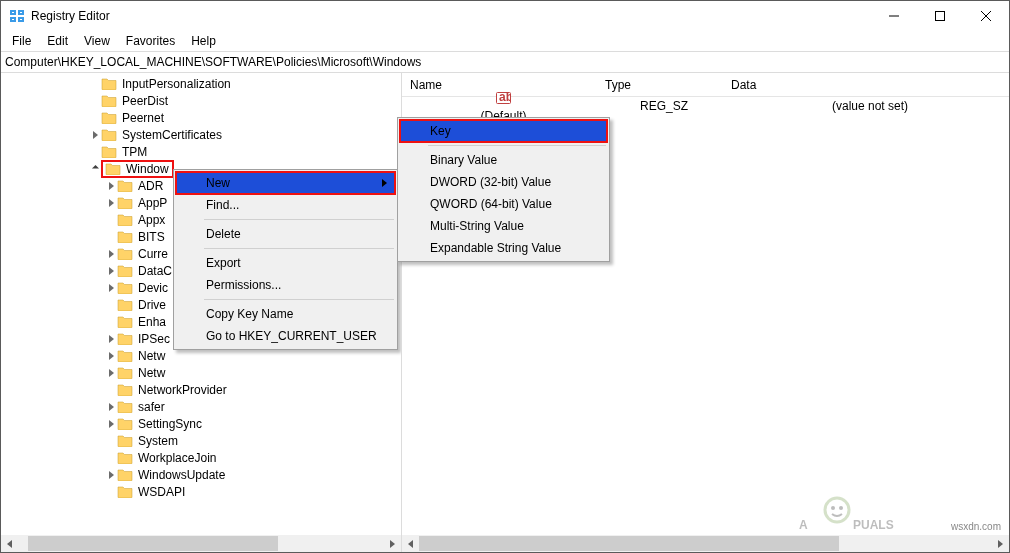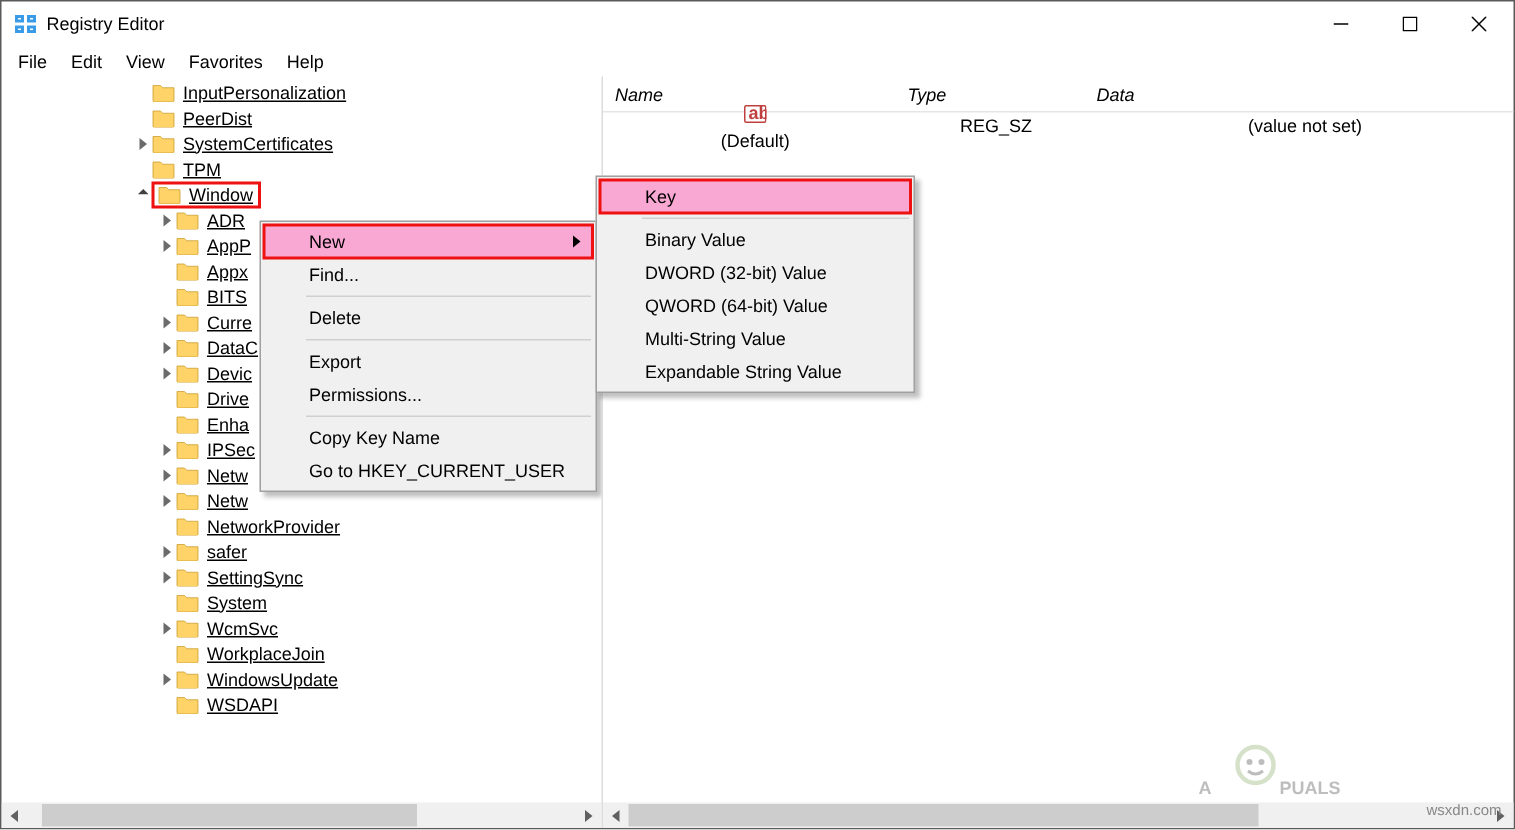--- a/index.html
+++ b/index.html
@@ -16,73 +16,73 @@
 
 
 .menubar { height: 20px; display: flex; align-items: center; padding-left: 4px; gap: 2px; }
 .menubar .menuitem { padding: 2px 7px; }
 
 
 .addressbar { height: 22px; border-top: 1px solid #dcdcdc; border-bottom: 1px solid #dcdcdc; display: flex; align-items: center; padding-left: 4px; background: #fff; }
 
 
 .main { flex: 1; display: flex; min-height: 0; }
-.treepane { width: 401px; border-right: 1px solid #dcdcdc; overflow: hidden; position: relative; text-decoration: underline; }
+.treepane { width: 401px; border-right: 1px solid #dcdcdc; overflow: hidden; position: relative; }
 .listpane { flex: 1; display: flex; flex-direction: column; position: relative; }
 
 
 .tree { padding-top: 2px; }
 .tree-row { display: flex; align-items: center; height: 17px; white-space: nowrap; }
 .tree-row .expander { width: 12px; height: 12px; display: inline-flex; align-items: center; justify-content: center; margin-right: 0; }
 .tree-row .indent { display: inline-block; }
 .tree-row .folder-icon { width: 16px; height: 13px; margin-right: 4px; }
 .tree-row .label { padding: 0 1px; }
 .tree-row.selected .labelbox { border: 2px solid #e11; padding: 0 2px; background: #fff; line-height: 14px; }
 .tree-row .labelbox { display: inline-flex; align-items: center; }
 
 
 .folder-svg { fill: #ffd368; stroke: #c79a2a; stroke-width: .5; }
 
 
 .tri-closed { width: 0; height: 0; border-top: 4px solid transparent; border-bottom: 4px solid transparent; border-left: 5px solid #6b6b6b; }
 .tri-open { width: 0; height: 0; border-left: 5px solid transparent; border-top: 5px solid #404040; transform: rotate(-45deg); }
 
 
-.list-header { height: 24px; display: flex; align-items: center; border-bottom: 1px solid #e5e5e5; font-style: italic; }
+.list-header { height: 24px; display: flex; align-items: center; border-bottom: 1px solid #e5e5e5; }
 .list-header .col { padding-left: 8px; color: #000; }
 .col-name { width: 195px; }
 .col-type { width: 126px; }
 .col-data { flex: 1; }
 
 
 .list-body { flex: 1; }
 .list-row { height: 18px; display: flex; align-items: center; }
 .list-row .cell { padding-left: 8px; display: flex; align-items: center; gap: 4px; flex-direction: column; }
 .reg-sz-icon { width: 15px; height: 15px; }
 
 
 .context-menu { position: absolute; background: #f0f0f0; border: 1px solid #a0a0a0; box-shadow: 3px 3px 3px rgba(0,0,0,.25); padding: 2px; z-index: 10; }
 .context-menu .cm-item { height: 22px; display: flex; align-items: center; padding-left: 30px; padding-right: 18px; position: relative; }
-.context-menu .cm-item.highlight { background: #f9a8d4; }
+.context-menu .cm-item.highlight { background: #1d4ed8; }
 .context-menu .cm-item.highlight.boxed { outline: 2px solid #e11; outline-offset: -1px; }
 .context-menu .cm-sep { height: 1px; background: #d0d0d0; margin: 3px 1px 3px 28px; }
 .context-menu .cm-arrow { position: absolute; right: 8px; width: 0; height: 0; border-top: 4px solid transparent; border-bottom: 4px solid transparent; border-left: 5px solid #000; }
 
 #menu1 { left: 172px; top: 96px; width: 225px; }
 #menu2 { left: 397px; top: 117px; width: 213px; }
 
 
 .hscroll { position: absolute; bottom: 0; left: 0; right: 0; height: 17px; background: #f0f0f0; display: flex; align-items: center; }
 .hscroll .arrow { width: 17px; height: 17px; display: flex; align-items: center; justify-content: center; }
 .hscroll .track { flex: 1; height: 17px; position: relative; }
 .hscroll .thumb { position: absolute; height: 15px; top: 1px; background: #cdcdcd; }
 .treepane .thumb { left: 10px; width: 250px; }
 .listpane .thumb { left: 0; width: 420px; }
 
-.watermark { position: absolute; right: 8px; bottom: 6px; font-size: 10px; color: #888; z-index: 2; }
+.watermark { position: absolute; right: 8px; bottom: 20px; font-size: 10px; color: #888; z-index: 2; }
 .appuals-logo { position: absolute; right: 40px; bottom: 10px; opacity: .35; z-index: 1; }
 </style>
 </head>
 <body>
 
 <div class="window">
 
   <div class="titlebar">
     <span class="app-icon">
       <svg width="16" height="16" viewBox="0 0 16 16">
@@ -116,20 +116,23 @@
   </div>
 
   <div class="menubar">
     <span class="menuitem">File</span>
     <span class="menuitem">Edit</span>
     <span class="menuitem">View</span>
     <span class="menuitem">Favorites</span>
     <span class="menuitem">Help</span>
   </div>
 
+  <div class="addressbar">
+    <span>Computer\HKEY_LOCAL_MACHINE\SOFTWARE\Policies\Microsoft\Windows</span>
+  </div>
 
   <div class="main">
 
     <div class="treepane">
       <div class="tree" id="tree">
           <div class="tree-row">
             <span class="indent" style="width: 88px;"></span>
             <span class="expander"></span>
             <span class="labelbox">
               <svg class="folder-icon" viewBox="0 0 16 13">
@@ -143,20 +146,30 @@
             <span class="expander"></span>
             <span class="labelbox">
               <svg class="folder-icon" viewBox="0 0 16 13">
                 <path class="folder-svg" d="M1 2 h5 l1.5 1.5 H15 v8.5 a1 1 0 0 1 -1 1 H2 a1 1 0 0 1 -1 -1 Z"></path>
               </svg>
               <span class="label">PeerDist</span>
             </span>
           </div>
           <div class="tree-row">
             <span class="indent" style="width: 88px;"></span>
+            <span class="expander"></span>
+            <span class="labelbox">
+              <svg class="folder-icon" viewBox="0 0 16 13">
+                <path class="folder-svg" d="M1 2 h5 l1.5 1.5 H15 v8.5 a1 1 0 0 1 -1 1 H2 a1 1 0 0 1 -1 -1 Z"></path>
+              </svg>
+              <span class="label">Peernet</span>
+            </span>
+          </div>
+          <div class="tree-row">
+            <span class="indent" style="width: 88px;"></span>
             <span class="expander">
               <span class="tri-closed"></span>
             </span>
             <span class="labelbox">
               <svg class="folder-icon" viewBox="0 0 16 13">
                 <path class="folder-svg" d="M1 2 h5 l1.5 1.5 H15 v8.5 a1 1 0 0 1 -1 1 H2 a1 1 0 0 1 -1 -1 Z"></path>
               </svg>
               <span class="label">SystemCertificates</span>
             </span>
           </div>
@@ -353,32 +366,20 @@
             </span>
           </div>
           <div class="tree-row">
             <span class="indent" style="width: 104px;"></span>
             <span class="expander"></span>
             <span class="labelbox">
               <svg class="folder-icon" viewBox="0 0 16 13">
                 <path class="folder-svg" d="M1 2 h5 l1.5 1.5 H15 v8.5 a1 1 0 0 1 -1 1 H2 a1 1 0 0 1 -1 -1 Z"></path>
               </svg>
               <span class="label">System</span>
-            </span>
-          </div>
-          <div class="tree-row">
-            <span class="indent" style="width: 104px;"></span>
-            <span class="expander">
-              <span class="tri-closed"></span>
-            </span>
-            <span class="labelbox">
-              <svg class="folder-icon" viewBox="0 0 16 13">
-                <path class="folder-svg" d="M1 2 h5 l1.5 1.5 H15 v8.5 a1 1 0 0 1 -1 1 H2 a1 1 0 0 1 -1 -1 Z"></path>
-              </svg>
-              <span class="label">WcmSvc</span>
             </span>
           </div>
           <div class="tree-row">
             <span class="indent" style="width: 104px;"></span>
             <span class="expander"></span>
             <span class="labelbox">
               <svg class="folder-icon" viewBox="0 0 16 13">
                 <path class="folder-svg" d="M1 2 h5 l1.5 1.5 H15 v8.5 a1 1 0 0 1 -1 1 H2 a1 1 0 0 1 -1 -1 Z"></path>
               </svg>
               <span class="label">WorkplaceJoin</span>

